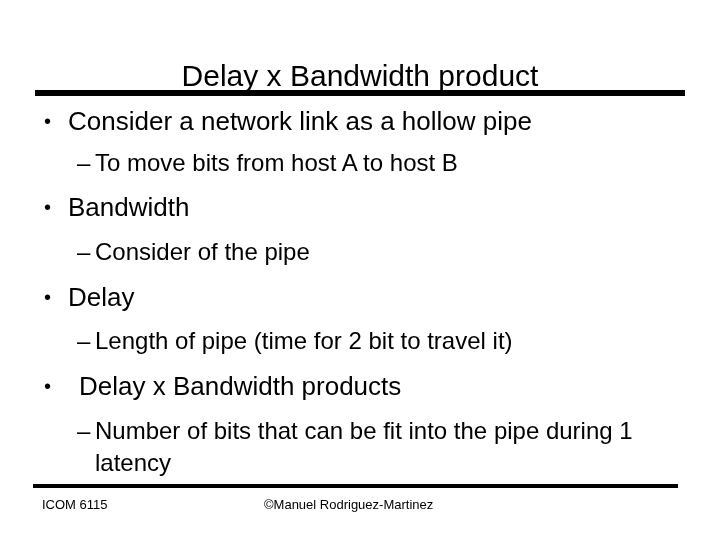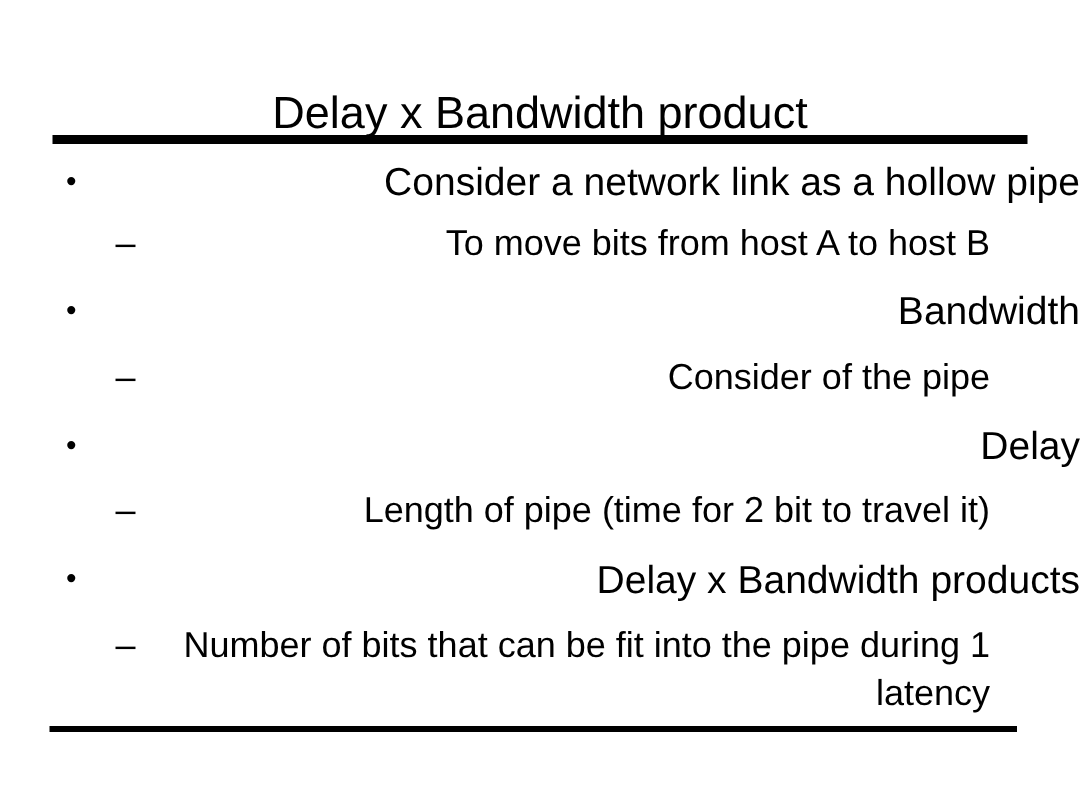--- a/index.html
+++ b/index.html
@@ -76,21 +76,20 @@
     width: 24px;
     margin-left: 44px;
     flex: 0 0 auto;
     font-size: 20px;
     line-height: 34px;
     text-align: left;
   }
   .lvl1 .bullet-text {
     flex: 1 1 auto;
     white-space: nowrap;
-    text-align: right;
   }
   .lvl1.extra-gap .bullet-mark {
     width: 35px;
   }
 
   .lvl2 {
     position: relative;
     display: flex;
     align-items: flex-start;
     padding: 0;
@@ -102,21 +101,20 @@
     width: 18px;
     margin-left: 77px;
     flex: 0 0 auto;
     font-size: 24px;
     line-height: 32px;
     text-align: left;
   }
   .lvl2 .sub-text {
     flex: 1 1 auto;
     padding-right: 60px;
-    text-align: right;
   }
 
   .sp-a { height: 9px; }
   .sp-b { height: 11px; }
   .sp-c { height: 12px; }
   .sp-d { height: 12px; }
   .sp-e { height: 11px; }
   .sp-f { height: 12px; }
   .sp-g { height: 12px; }
 
@@ -209,14 +207,18 @@
 
     <div class="lvl2">
       <span class="dash-mark">–</span>
       <span class="sub-text">Number of bits that can be fit into the pipe during 1 latency</span>
     </div>
 
   </div>
 
   <div class="rule-bottom"></div>
 
+  <div class="footer">
+    <span class="footer-left">ICOM 6115</span>
+    <span class="footer-center">©Manuel Rodriguez-Martinez</span>
+  </div>
 
 </div>
 
 </body></html>

